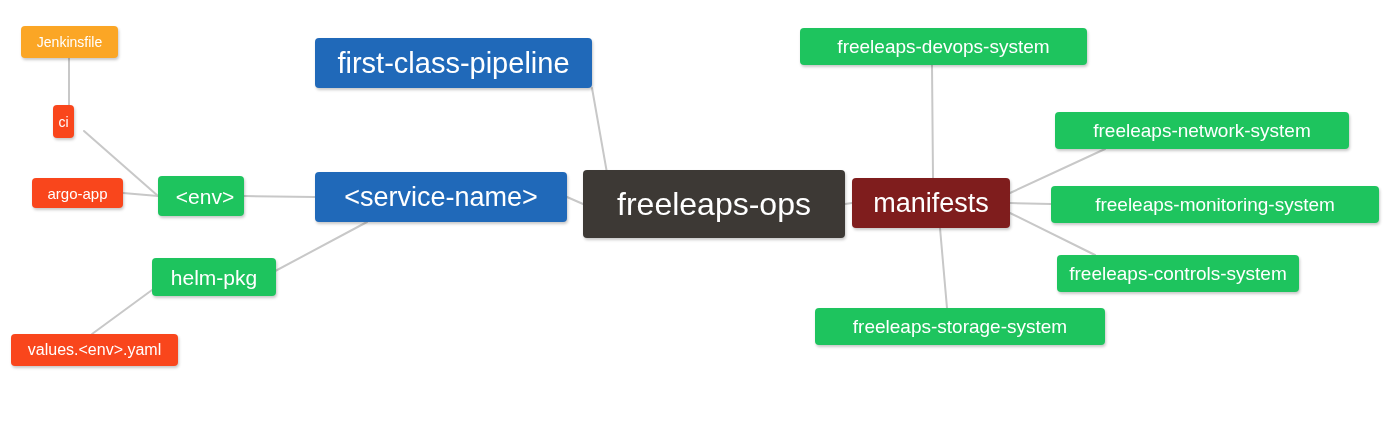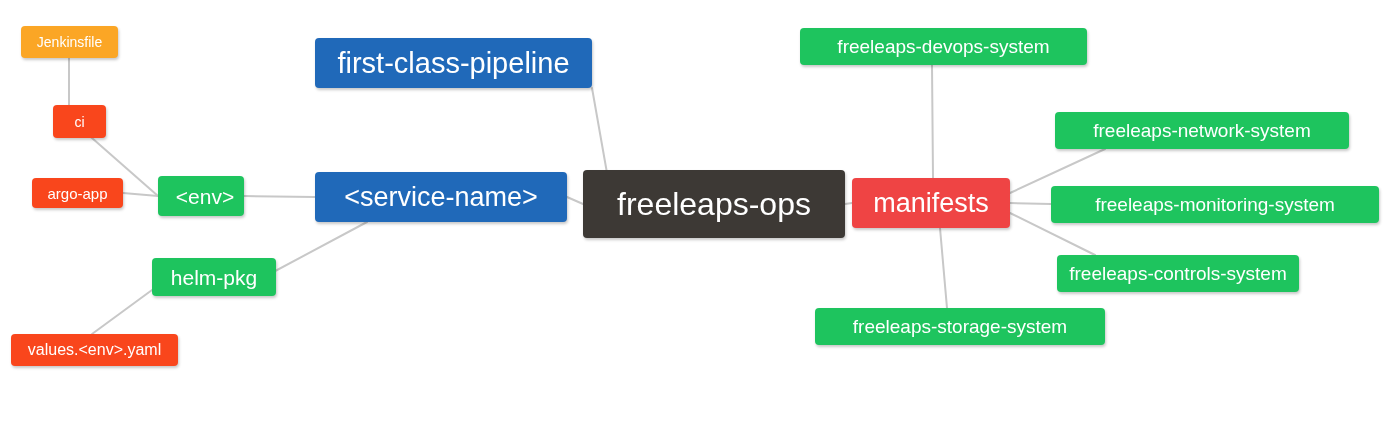--- a/index.html
+++ b/index.html
@@ -64,21 +64,21 @@
       <polyline points="845,204 852,203" fill="none" stroke="#c8c8c8" stroke-width="2" stroke-linecap="round"></polyline>
       <polyline points="933,178 932,65" fill="none" stroke="#c8c8c8" stroke-width="2" stroke-linecap="round"></polyline>
       <polyline points="1010,193 1105,149" fill="none" stroke="#c8c8c8" stroke-width="2" stroke-linecap="round"></polyline>
       <polyline points="1010,203 1051,204" fill="none" stroke="#c8c8c8" stroke-width="2" stroke-linecap="round"></polyline>
       <polyline points="1010,213 1095,255" fill="none" stroke="#c8c8c8" stroke-width="2" stroke-linecap="round"></polyline>
       <polyline points="940,228 947,308" fill="none" stroke="#c8c8c8" stroke-width="2" stroke-linecap="round"></polyline>
     </svg>
 <div class="node" style="left: 21px; top: 26px; width: 97px; height: 32px; background: rgb(251, 166, 37); font-size: 14px;">
       <span class="node-label">Jenkinsfile</span>
     </div>
-    <div class="node" style="left: 53px; top: 105px; width: 53px; height: 33px; background: rgb(249, 70, 28); font-size: 14px;">
+    <div class="node" style="left: 53px; top: 105px; width: 21px; height: 33px; background: rgb(249, 70, 28); font-size: 14px;">
       <span class="node-label">ci</span>
     </div>
     <div class="node" style="left: 32px; top: 178px; width: 91px; height: 30px; background: rgb(249, 70, 28); font-size: 15px;">
       <span class="node-label">argo-app</span>
     </div>
     <div class="node" style="left: 158px; top: 176px; width: 86px; height: 40px; background: rgb(30, 196, 94); font-size: 21px; padding-left: 8px;">
       <span class="node-label">&lt;env&gt;</span>
     </div>
     <div class="node" style="left: 11px; top: 334px; width: 167px; height: 32px; background: rgb(249, 70, 28); font-size: 16px;">
       <span class="node-label">values.&lt;env&gt;.yaml</span>
@@ -88,21 +88,21 @@
     </div>
     <div class="node" style="left: 315px; top: 38px; width: 277px; height: 50px; background: rgb(32, 105, 185); font-size: 29px;">
       <span class="node-label">first-class-pipeline</span>
     </div>
     <div class="node" style="left: 315px; top: 172px; width: 252px; height: 50px; background: rgb(32, 105, 185); font-size: 27px;">
       <span class="node-label">&lt;service-name&gt;</span>
     </div>
     <div class="node" style="left: 583px; top: 170px; width: 262px; height: 68px; background: rgb(61, 57, 53); font-size: 32px;">
       <span class="node-label">freeleaps-ops</span>
     </div>
-    <div class="node" style="left: 852px; top: 178px; width: 158px; height: 50px; background: #ef4444; font-size: 27px;">
+    <div class="node" style="left: 852px; top: 178px; width: 158px; height: 50px; background: #7f1d1d; font-size: 27px;">
       <span class="node-label">manifests</span>
     </div>
     <div class="node" style="left: 800px; top: 28px; width: 287px; height: 37px; background: rgb(30, 196, 94); font-size: 19px;">
       <span class="node-label">freeleaps-devops-system</span>
     </div>
     <div class="node" style="left: 1055px; top: 112px; width: 294px; height: 37px; background: rgb(30, 196, 94); font-size: 19px;">
       <span class="node-label">freeleaps-network-system</span>
     </div>
     <div class="node" style="left: 1051px; top: 186px; width: 328px; height: 37px; background: rgb(30, 196, 94); font-size: 19px;">
       <span class="node-label">freeleaps-monitoring-system</span>

